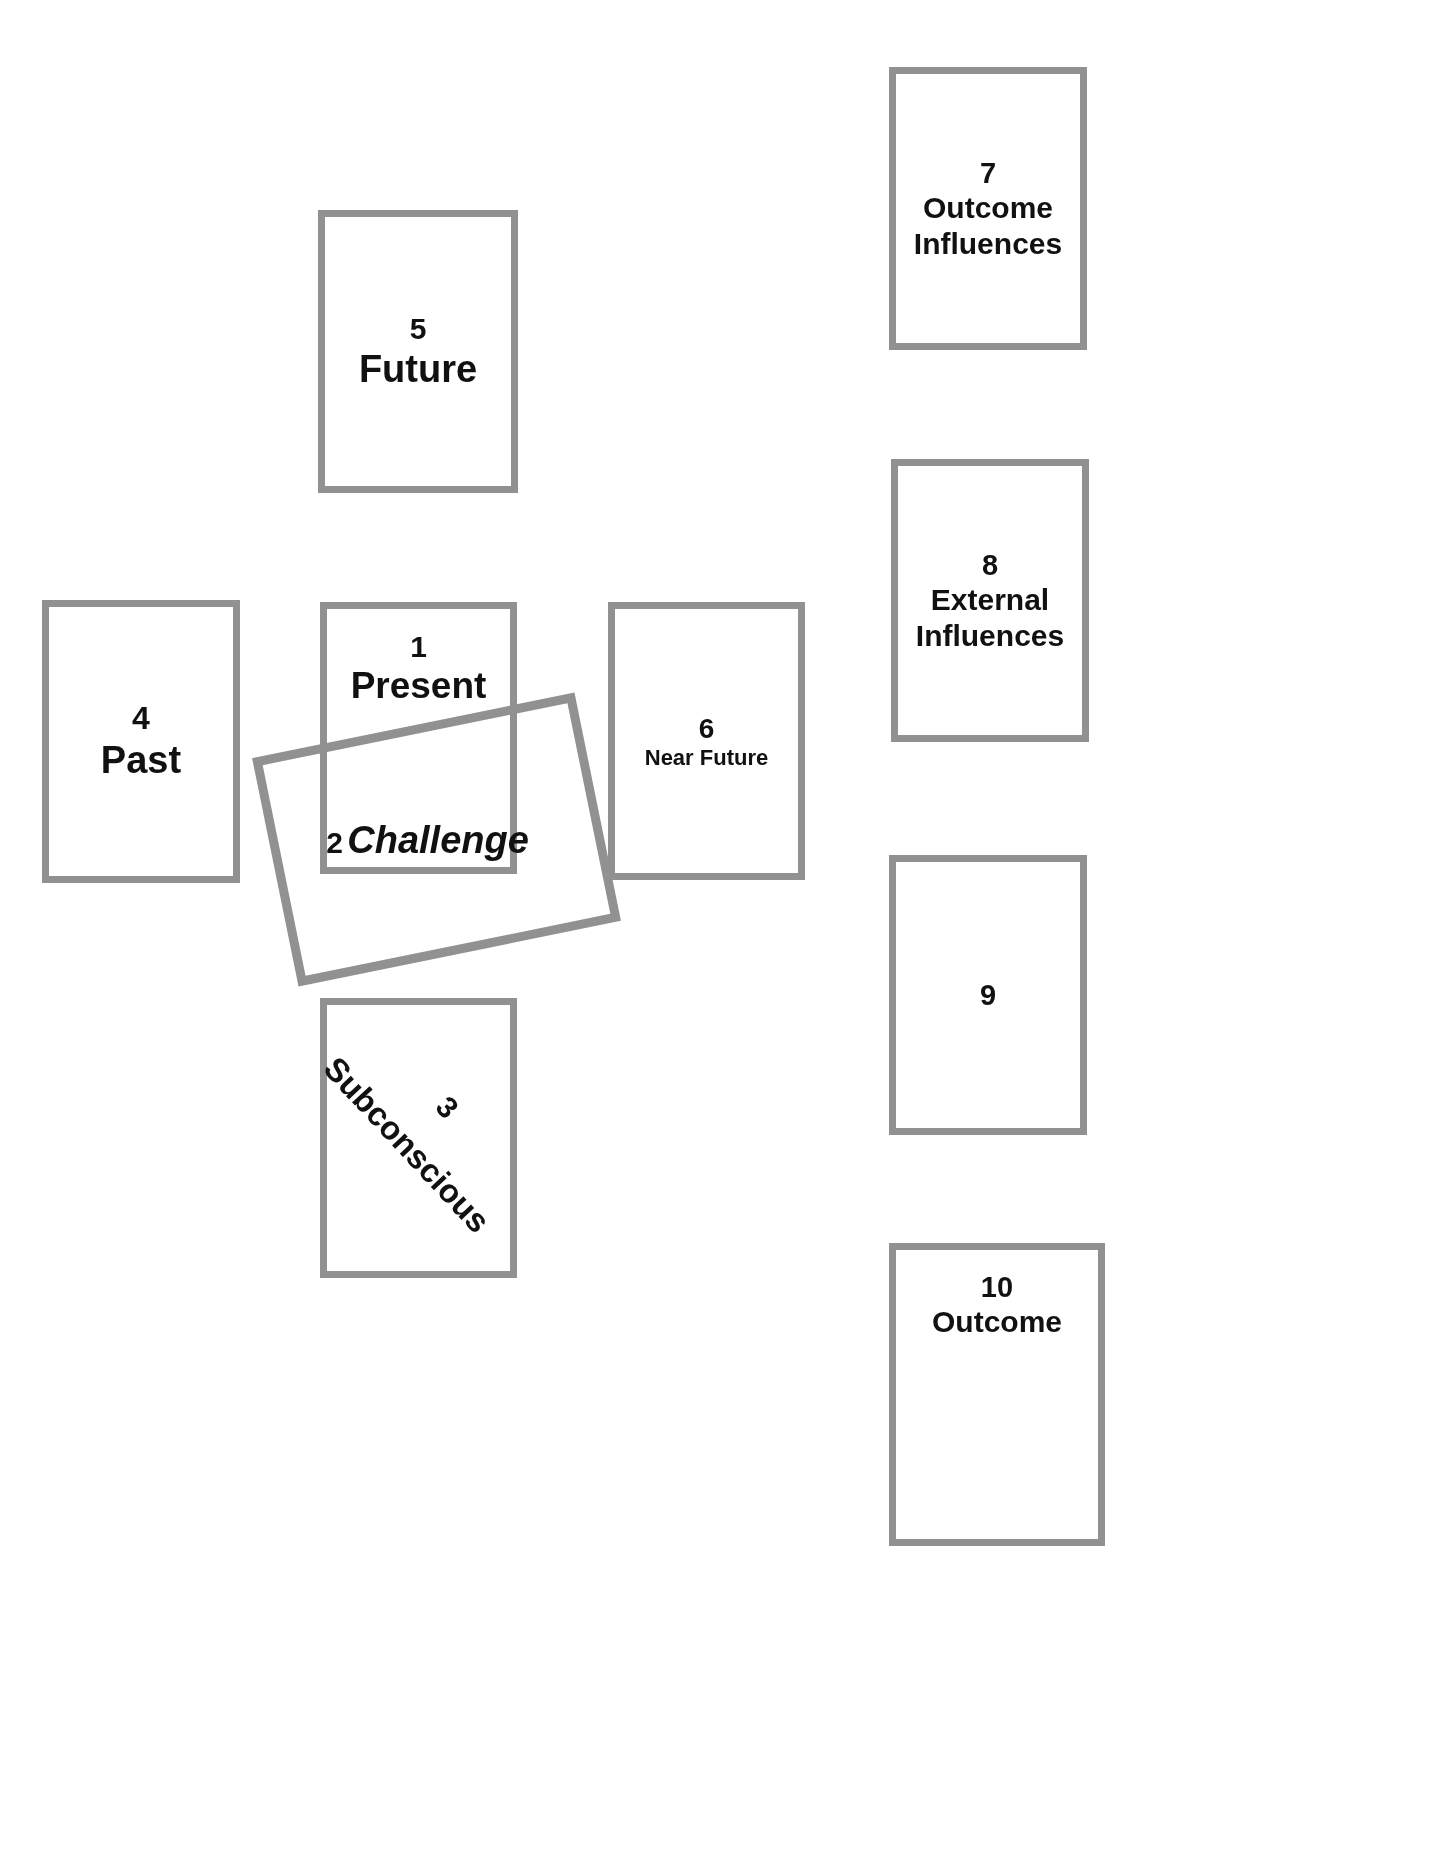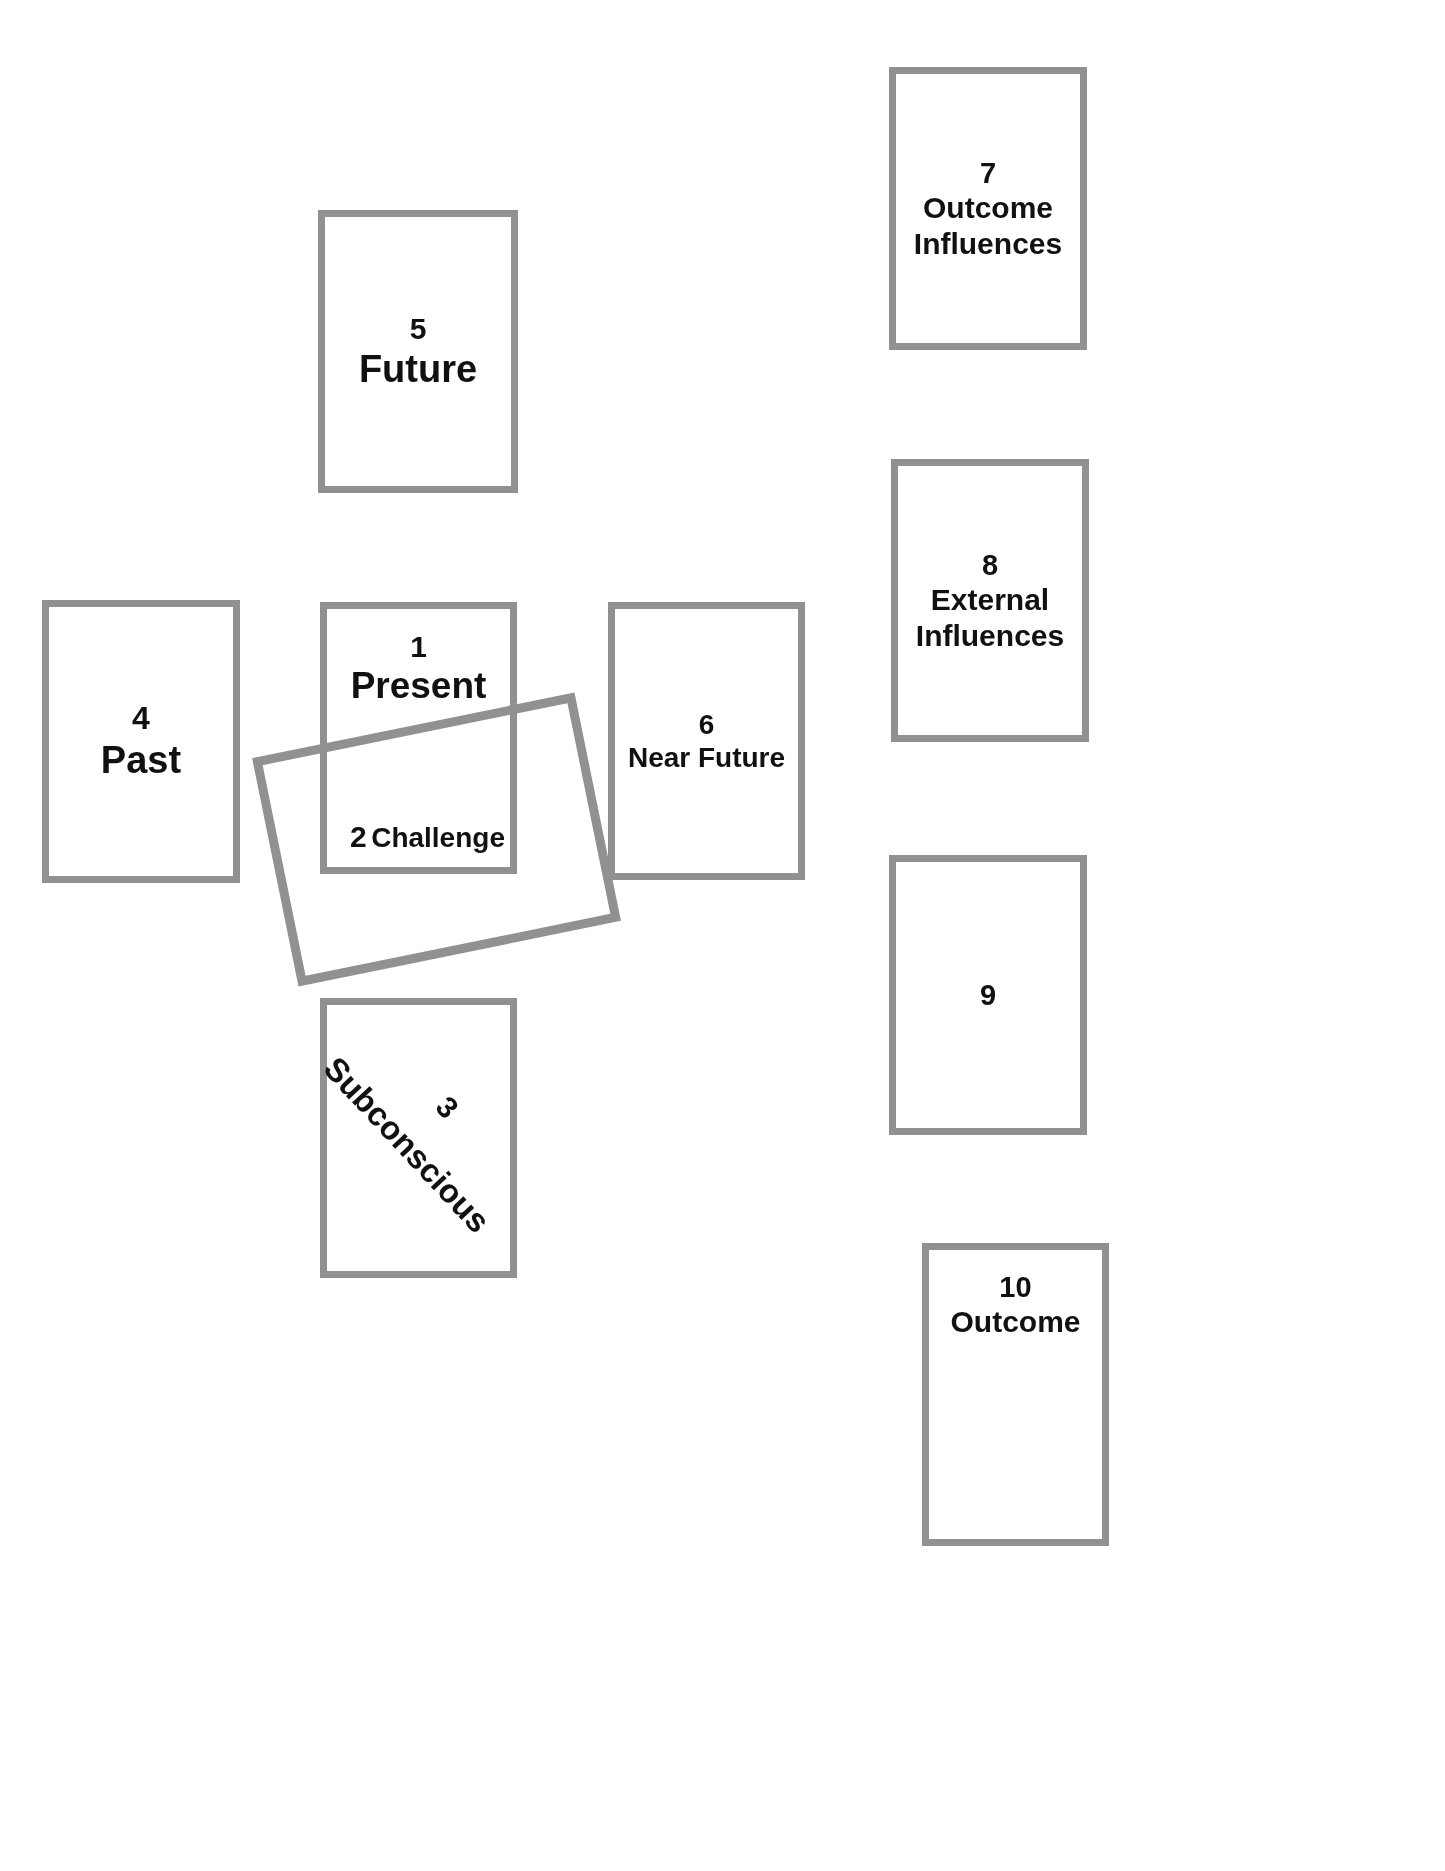--- a/index.html
+++ b/index.html
@@ -47,21 +47,21 @@
   #card-4  { left: 42px;   top: 600px;  width: 198px; height: 283px; }
   #card-4 .num { font-size: 32px; }
   #card-4 .lbl { font-size: 38px; }
 
   #card-1  { left: 320px;  top: 602px;  width: 197px; height: 272px; }
   #card-1 .num { font-size: 30px; }
   #card-1 .lbl { font-size: 37px; }
 
   #card-6  { left: 608px;  top: 602px;  width: 197px; height: 278px; }
   #card-6 .num { font-size: 28px; }
-  #card-6 .lbl { font-size: 28px; }
+  #card-6 .lbl { font-size: 22px; }
 
   
   #card-2-wrap {
     position: absolute;
     left: 272px;
     top: 723px;
     width: 311px;
     height: 244px;
   }
   #card-2 {
@@ -77,21 +77,21 @@
   #card-2-text {
     position: absolute;
     left: 0;
     top: 96px;
     width: 311px;
     text-align: center;
     color: #111111;
     font-weight: bold;
   }
   #card-2-text .num { font-size: 30px; line-height: 1.2; }
-  #card-2-text .lbl { font-size: 28px; line-height: 1.15; }
+  #card-2-text .lbl { font-size: 38px; line-height: 1.15; font-style: italic; }
 
   
   #card-3  { left: 320px;  top: 998px;  width: 197px; height: 280px; }
   #card-3-text {
     position: absolute;
     left: 0; top: 0;
     width: 197px;
     height: 280px;
     pointer-events: none;
   }
@@ -115,21 +115,21 @@
   #card-7 .lbl { font-size: 30px; }
 
   #card-8  { left: 891px; top: 459px;  width: 198px; height: 283px; }
   #card-8 .num { font-size: 29px; }
   #card-8 .lbl { font-size: 30px; }
 
   #card-9  { left: 889px; top: 855px;  width: 198px; height: 280px; }
   #card-9 .num { font-size: 29px; }
   #card-9 .lbl { font-size: 30px; }
 
-  #card-10 { left: 922px; top: 1243px; width: 187px; height: 303px; text-align: right; }
+  #card-10 { left: 889px; top: 1243px; width: 216px; height: 303px; text-align: right; }
   #card-10 .num { font-size: 29px; }
   #card-10 .lbl { font-size: 30px; }
 
   .stack-top { justify-content: flex-start; padding-top: 20px; }
   .stack-mid { justify-content: center; }
 </style>
 </head>
 <body>
 
 <div id="stage">

